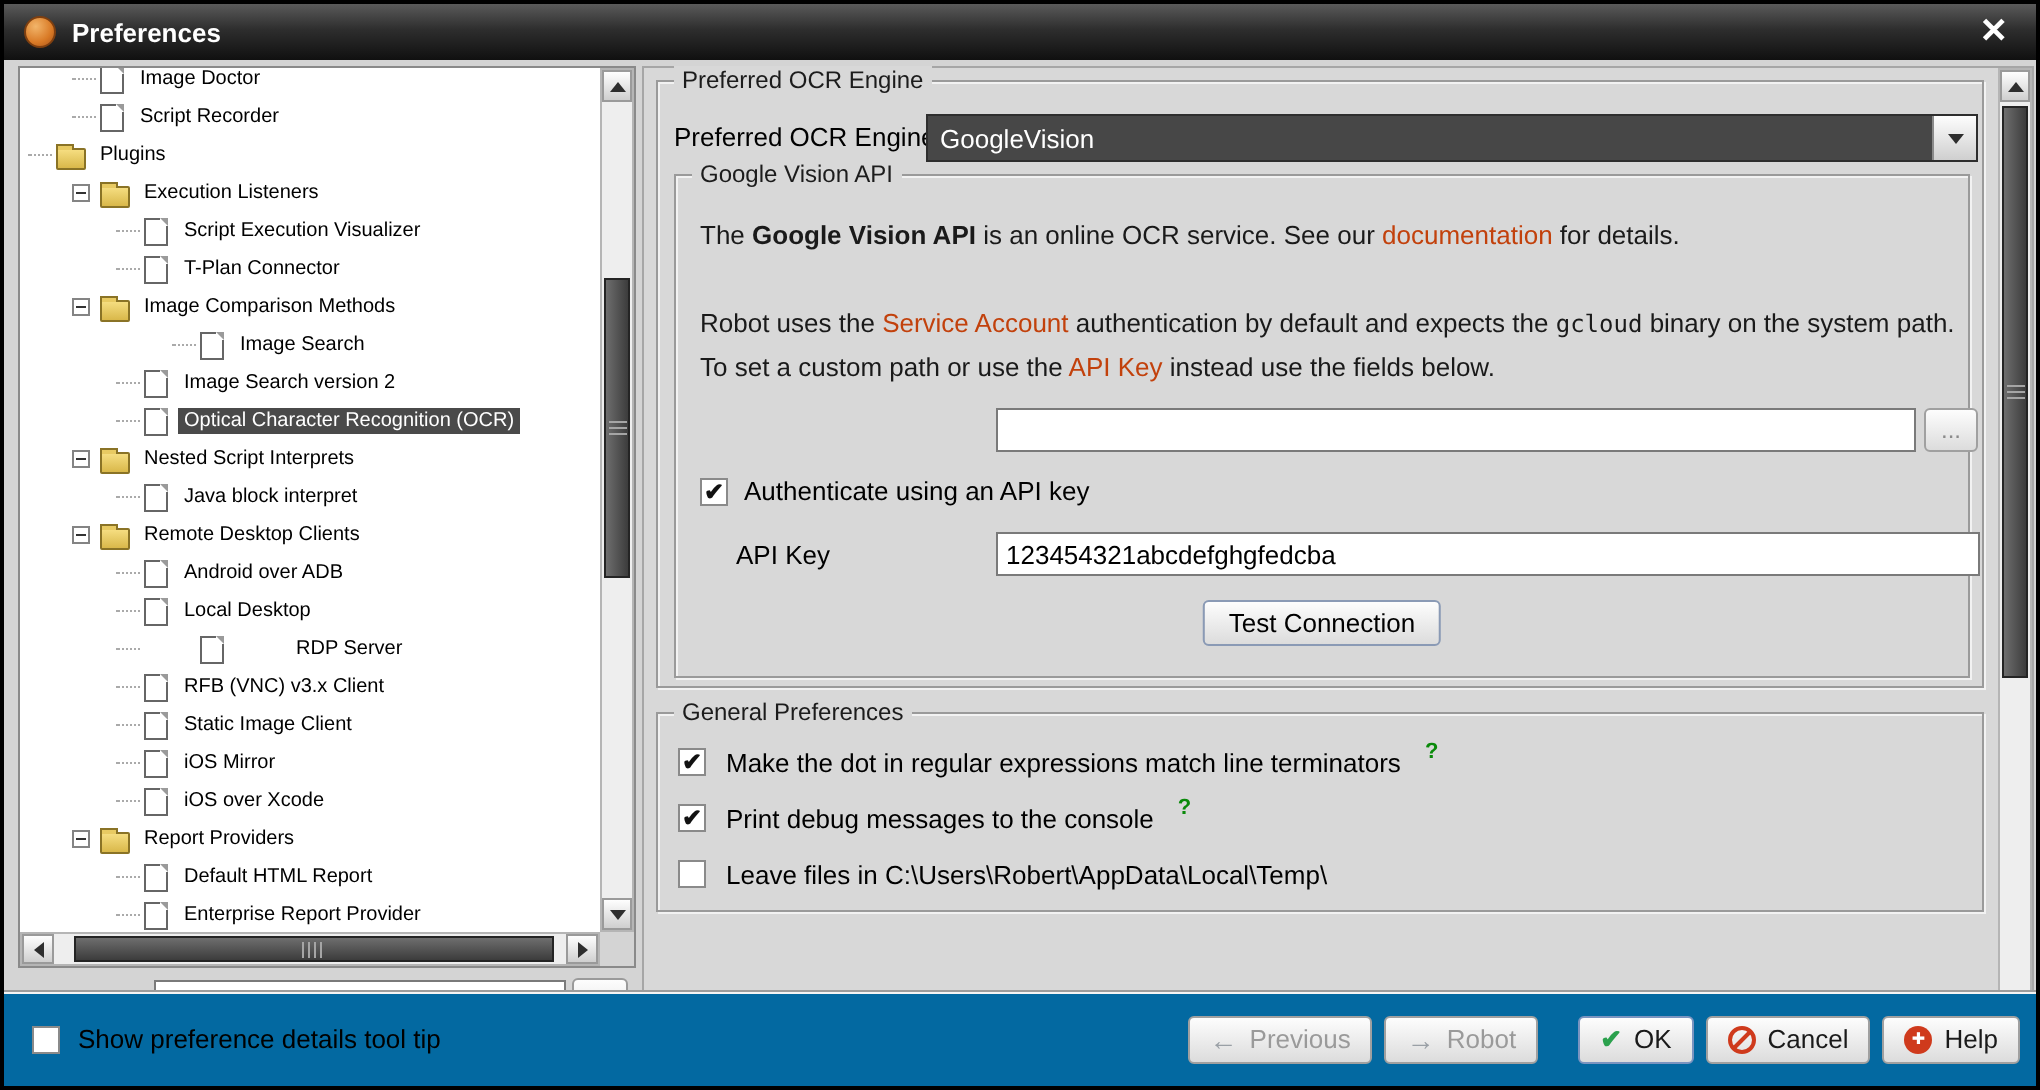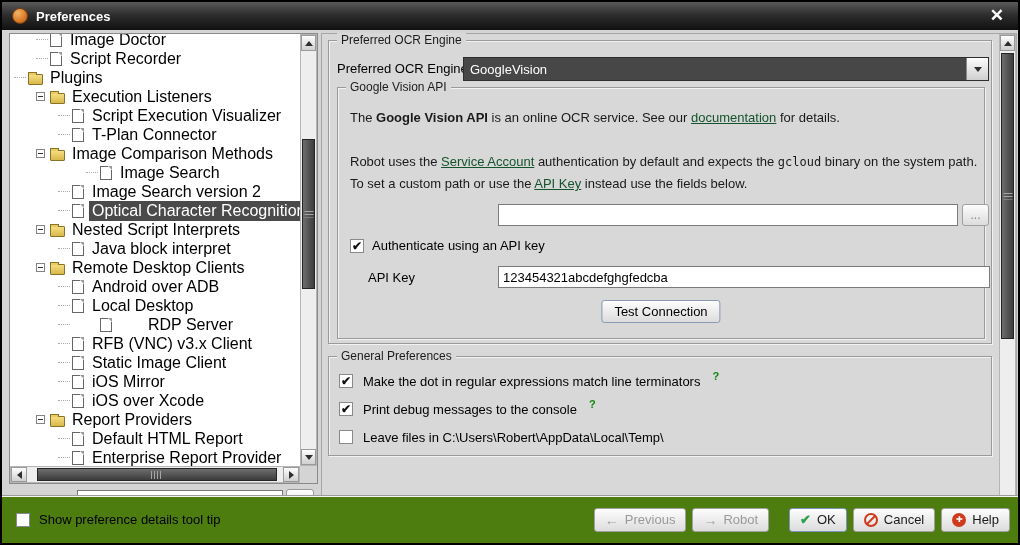--- a/index.html
+++ b/index.html
@@ -17,21 +17,21 @@
   .title-text { color:#fff; font-weight:bold; font-size:13px; margin-left:8px; }
   .close-btn { position:absolute; right:14px; top:4px; color:#fff; font-size:17px;
                font-weight:bold; cursor:pointer; line-height:20px; }
 
   
   .tree-panel { position:absolute; left:7px; top:31px; width:309px; height:451px;
                 background:#fff; border:1px solid #8a8a8a; }
   .tree-scroll { position:absolute; left:0; top:0; right:17px; bottom:17px; overflow:hidden; }
   .tree-rows { margin-top:-4px; }
   .tree-row { height:19px; display:flex; align-items:center; white-space:nowrap;
-              font-size:16px; color:#000; cursor:default; }
+              font-size:10px; color:#000; cursor:default; }
   .tree-row .slot { width:14px; display:flex; align-items:center; justify-content:flex-start; flex:none; }
   .conn { width:12px; height:0; border-top:1px dotted #aaa; }
   .handle { width:9px; height:9px; background:#fff; border:1px solid #848484; position:relative; }
   .handle::after { content:""; position:absolute; left:1px; right:1px; top:3px; height:1px; background:#333; }
   .ic-doc { width:12px; height:14px; background:#fff; border:1px solid #666; position:relative;
             margin-right:5px; flex:none; }
   .ic-doc::before { content:""; position:absolute; top:-1px; right:-1px; width:0; height:0;
                     border-left:4px solid #fff; border-top:4px solid #9a9a9a; }
   .ic-folder { width:15px; height:11px; background:linear-gradient(#f5dd80,#d9b84a);
                border:1px solid #8a7326; border-radius:1px; position:relative; margin:3px 4px 0 0; flex:none; }
@@ -105,21 +105,21 @@
               background:#474747; border:1px solid #2e2e2e; display:flex; align-items:center; cursor:pointer; }
   .dd-value { color:#fff; font-size:13px; padding-left:6px; flex:1; }
   .dd-btn { width:22px; height:22px; background:linear-gradient(#fdfdfd,#cfcfcf);
             border-left:1px solid #8a8a8a; display:flex; align-items:center; justify-content:center; }
 
   .para { position:absolute; left:12px; font-size:13px; color:#1a1a1a; line-height:20px; white-space:nowrap; }
   .p-intro { top:20px; }
   .p-auth1 { top:64px; }
   .p-auth2 { top:86px; }
   .seg-b { font-weight:bold; }
-  .seg-l { color:#14532d; text-decoration:underline; cursor:pointer; }
+  .seg-l { color:#c2410c; cursor:pointer; }
   .seg-m { font-family:"DejaVu Sans Mono",monospace; font-size:12px; }
 
   .path-label { position:absolute; left:12px; top:120px; font-size:13px; }
   .path-input { position:absolute; left:160px; top:116px; width:460px; height:22px;
                 border:1px solid #7a7a7a; background:#fff; font:13px "Liberation Sans",sans-serif; padding:0 4px; }
   .browse-btn { position:absolute; left:624px; top:116px; width:27px; height:22px;
                 border:1px solid #a0a0a0; border-radius:3px; background:linear-gradient(#fdfdfd,#dcdcdc);
                 color:#8a8a8a; font-size:12px; cursor:pointer; }
   .cb { width:14px; height:14px; background:#fff; border:1px solid #8a8a8a; display:inline-flex;
         align-items:center; justify-content:center; font-size:12px; font-weight:bold; color:#111;
@@ -132,21 +132,21 @@
   .test-btn { position:absolute; left:50%; top:212px; transform:translateX(-50%);
               height:23px; padding:0 12px; border:1px solid #8a9ab5; border-radius:3px;
               background:linear-gradient(#fdfdfd,#dcdcdc); font:13px "Liberation Sans",sans-serif; cursor:pointer; }
 
   .general-list { position:absolute; left:10px; top:10px; right:10px; }
   .gen-row { display:flex; align-items:center; gap:10px; height:28px; font-size:13px; }
   .help-mark { color:#0a8a0a; font-weight:bold; font-size:11px; vertical-align:super;
                margin-left:2px; line-height:1; align-self:flex-start; padding-top:4px; }
 
   
-  .footer { position:absolute; left:0; right:0; bottom:0; height:48px; background:#4d7c0f;
+  .footer { position:absolute; left:0; right:0; bottom:0; height:48px; background:#0369a1;
             border-top:1px solid #9c9c9c; box-shadow:inset 0 1px 0 #f4f4f4;
             display:flex; align-items:center; }
   .tooltip-cb { display:flex; align-items:center; gap:9px; margin-left:14px; font-size:13px; flex:1; }
   .footer-buttons { display:flex; align-items:center; gap:6px; margin-right:8px; }
   .fbtn { height:24px; padding:0 10px; border:1px solid #a0a0a0; border-radius:3px;
           background:linear-gradient(#fdfdfd,#dcdcdc); font:13px "Liberation Sans",sans-serif;
           display:flex; align-items:center; gap:6px; cursor:pointer; color:#1a1a1a; }
   .fbtn.disabled { color:#9a9a9a; cursor:default; }
   .fbtn.ok-gap { margin-left:14px; border-color:#7a94c0; }
   .ic-arrow { font-weight:bold; color:#9aa0a6; font-size:14px; line-height:1; }

